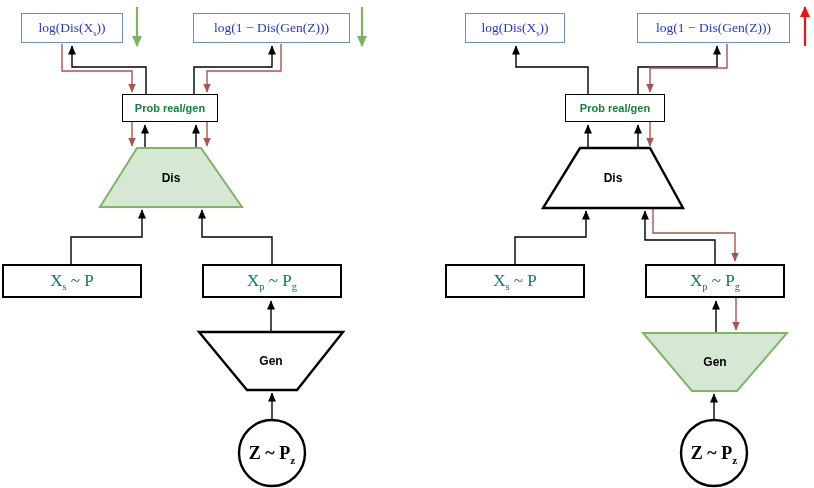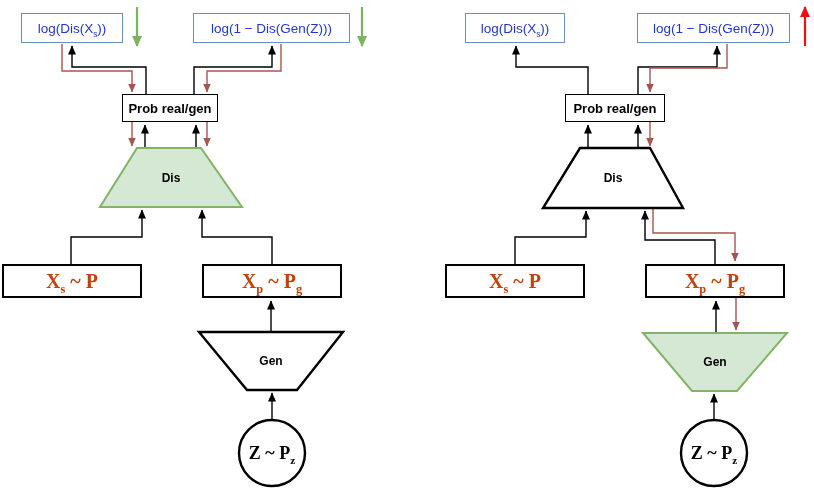--- a/index.html
+++ b/index.html
@@ -23,25 +23,25 @@
   .mh-k{fill:var(--feedforward-arrow);}
   .mh-r{fill:var(--backprop-arrow);}
   .mh-g{fill:var(--trend-down-green);}
   .mh-R{fill:var(--trend-up-red);}
   .green-trap{fill:var(--network-highlight-fill);stroke:var(--network-highlight-stroke);stroke-width:2;}
   .white-trap{fill:#ffffff;stroke:#000;stroke-width:2.4;}
   .node-circle{fill:#ffffff;stroke:#000;stroke-width:2.4;}
   .box{position:absolute;display:flex;align-items:center;justify-content:center;
        box-sizing:border-box;background:#fff;white-space:pre;}
   .loss-box{border:1px solid var(--formula-box-border);color:var(--formula-text);
-            font-size:13.5px;font-family:Liberation Sans, sans-serif;}
+            font-size:13.5px;font-family:Liberation Serif, serif;}
   .prob-box{border:1.6px solid #000;font-family:"Liberation Sans",sans-serif;
-            font-weight:bold;font-size:13px;color:#000000;}
+            font-weight:bold;font-size:11px;color:#15803d;}
   .sample-box{border:2.2px solid #000;font-family:"Liberation Serif",serif;
-              font-weight:bold;font-size:20px;color:#c2410c;}
+              font-weight:normal;font-size:17px;color:#0f766e;}
   .overlay{position:absolute;display:flex;align-items:center;justify-content:center;
            background:transparent;white-space:pre;}
   .net-label{font-family:"Liberation Sans",sans-serif;font-weight:bold;font-size:12px;color:#000;}
   .node-label{font-family:"Liberation Serif",serif;font-weight:bold;font-size:18px;color:#000;}
   sub{font-size:0.62em;line-height:0;}
 </style>
 </head>
 <body>
 
 <div class="canvas">

